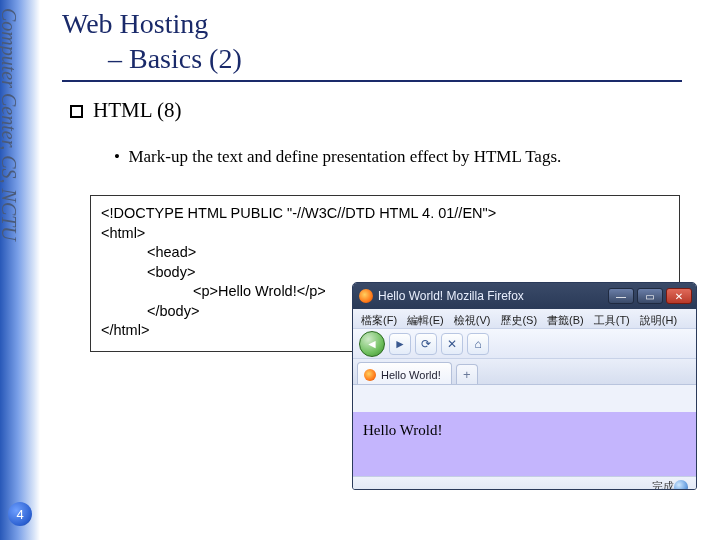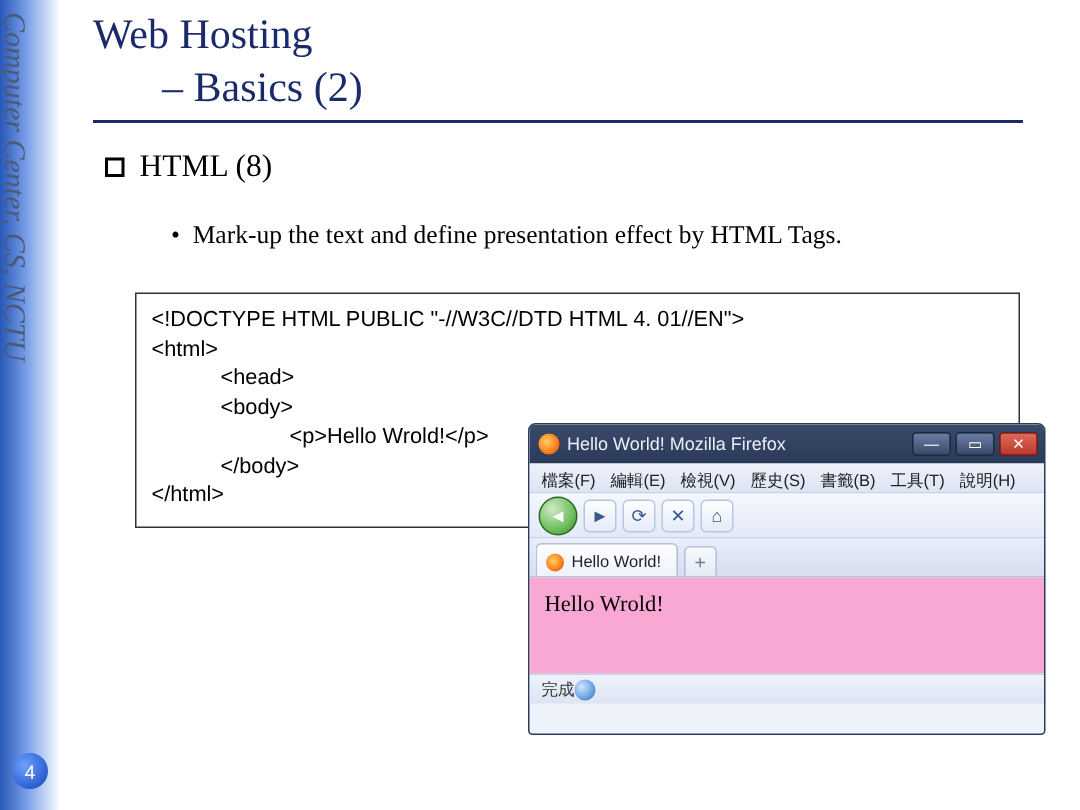--- a/index.html
+++ b/index.html
@@ -191,33 +191,34 @@
   }
   .ff-tab .fox2{width:12px;height:12px;border-radius:50%;background: radial-gradient(circle at 40% 40%, #ffd060, #ff7a1a 60%, #c04000);}
   .ff-newtab {
     width:22px;height:20px;margin-left:4px;
     border:1px solid #b4c0da;border-bottom:none;border-radius:4px 4px 0 0;
     background:linear-gradient(#f6f8fd,#e4eaf6);
     display:flex;align-items:center;justify-content:center;color:#6a7a9a;font-size:13px;
   }
   .ff-page {
     height: 64px;
-    background:#f9a8d4;
+    background:#c4b5fd;
     padding: 10px 10px;
     font-family: "Times New Roman", serif;
     font-size: 15px;
     color:#000;
+    margin-top:27px;
   }
   .ff-status {
     height: 20px;
     background: linear-gradient(#eef2fb,#dde4f2);
     border-top:1px solid #c4cee4;
     display:flex; align-items:center; padding:0 8px;
     color:#333; font-size:11px;
-    justify-content: flex-start;
+    justify-content: flex-end;
   }
   .ff-status .zone { width:14px;height:14px;border-radius:50%;background:radial-gradient(circle at 35% 35%, #cfe8ff,#6aa0e0 60%,#2a5aa0);}
 </style>
 </head>
 <body>
 
 <div class="sidebar">
   <div class="sidebar-text2">Computer Center, CS, NCTU</div>
 </div>
 

